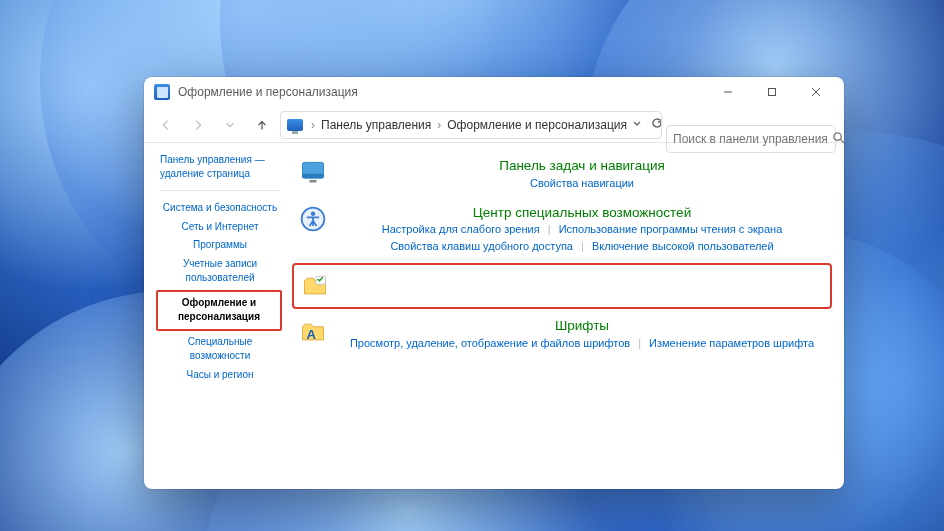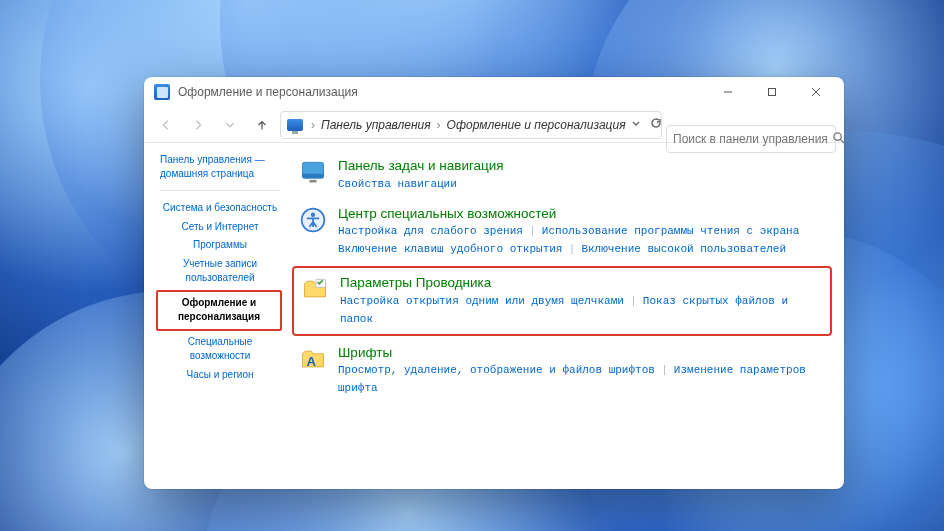--- a/index.html
+++ b/index.html
@@ -55,21 +55,21 @@
   .navbtn.disabled{color:#bbb;}
   .navbtn svg{width:14px;height:14px;stroke:currentColor;stroke-width:1.4;fill:none;}
 
   .address {
     flex:1; height:28px; border:1px solid #ddd; border-radius:4px;
     display:flex; align-items:center; padding:0 6px; font-size:12px; color:#333;
     gap:0; overflow:hidden;
   }
   .address .monicon{width:16px;height:12px;margin-right:6px;background:linear-gradient(#3a8ee6,#1f5fbc);border-radius:2px;position:relative;flex-shrink:0;}
   .address .monicon::after{content:"";position:absolute;left:5px;bottom:-3px;width:6px;height:3px;background:#9aa;}
-  .crumb{padding:0 4px;white-space:nowrap;font-style:italic;}
+  .crumb{padding:0 4px;white-space:nowrap;}
   .chev{color:#888;padding:0 2px;}
   .addr-right{margin-left:auto;display:flex;align-items:center;gap:8px;color:#666;}
   .addr-right svg{width:12px;height:12px;stroke:currentColor;stroke-width:1.4;fill:none;}
 
   .searchbox{
     width:170px;height:28px;border:1px solid #ddd;border-radius:4px;
     display:flex;align-items:center;padding:0 6px;font-size:12px;color:#888;gap:4px;margin-top:28px;
   }
   .searchbox input{border:none;outline:none;flex:1;font-size:12px;color:#333;background:transparent;}
   .searchbox .sicon{margin-left:auto;color:#777;}
@@ -80,29 +80,29 @@
     width:140px; padding:10px 4px 10px 16px; font-size:10px; color:#222;
   }
   .sidehome{color:#0066cc; line-height:1.35; margin-bottom:10px;}
   .sidesep{height:1px;background:#e3e3e3;margin:6px 0 8px 0;}
   .sideitem{color:#0066cc; padding:2px 0; line-height:1.45; cursor:pointer;text-align:center;}
   .sideitem.current{
     color:#000; font-weight:600; border:2px solid #d93a2b; border-radius:2px;
     padding:4px 4px; margin:2px -2px 2px -4px;
   }
 
-  .content{flex:1; padding:8px 14px 10px 10px; overflow:auto;}
+  .content{flex:1; padding:8px 14px 10px 10px; overflow:auto;text-align:center;}
   .cat{display:flex; gap:10px; padding:6px 4px; border-radius:4px;}
   .cat.highlight{border:2px solid #d93a2b; padding:6px 6px; margin:2px -2px;}
   .caticon{width:30px;height:30px;flex-shrink:0;border-radius:4px;display:flex;align-items:center;justify-content:center;}
   .caticon svg{width:28px;height:28px;}
   .catbody{flex:1;}
   .cattitle{color:#008000;font-size:13.5px;line-height:1.3;}
   .catlinks{font-size:11px;color:#0066cc;line-height:1.55;}
-  .catlinks .lnk{color:#0066cc;cursor:pointer;font-family:Liberation Mono, monospace;}
+  .catlinks .lnk{color:#0066cc;cursor:pointer;}
   .catlinks .divider{color:#bbb;padding:0 5px;}
 </style>
 </head>
 <body>
 
 <div class="bloom">
   <div class="petal p1"></div>
     <div class="petal p2"></div>
     <div class="petal p3"></div>
   <div class="petal p4"></div>
@@ -180,21 +180,21 @@
             <circle cx="6" cy="6" r="4"></circle>
             <line x1="9" y1="9" x2="13" y2="13"></line>
           </svg></span>
     </div>
   </div>
 
   <div class="body">
     <div class="sidebar">
       <div class="sidehome">
         <div>Панель управления —</div>
-        <div>домашняя страница</div>
+        <div>удаление страница</div>
       </div>
       <div class="sidesep"></div>
       <div class="sideitem">Система и безопасность</div>
       <div class="sideitem">Сеть и Интернет</div>
       <div class="sideitem">Программы</div>
       <div class="sideitem">Учетные записи пользователей</div>
       <div class="sideitem current">Оформление и персонализация</div>
       <div class="sideitem">Специальные возможности</div>
       <div class="sideitem">Часы и регион</div>
     </div>
@@ -224,42 +224,34 @@
               <circle cx="16" cy="10" r="2.5" fill="#3a7bd5"></circle>
               <path d="M9 14h14M16 14v10M12 24l4-6 4 6" stroke="#3a7bd5" stroke-width="2" fill="none"></path>
             </svg>
         </div>
         <div class="catbody">
           <div class="cattitle">Центр специальных возможностей</div>
           <div class="catlinks">
             <span class="lnk">Настройка для слабого зрения</span>
             <span class="divider">|</span>
             <span class="lnk">Использование программы чтения с экрана</span><br>
-            <span class="lnk">Включение клавиш удобного открытия</span>
+            <span class="lnk">Свойства клавиш удобного доступа</span>
             <span class="divider">|</span>
             <span class="lnk">Включение высокой пользователей</span>
           </div>
         </div>
       </div>
 
       <div class="cat highlight">
         <div class="caticon">
           <svg viewBox="0 0 32 32">
               <path d="M4 10l3-3h7l2 3h12v15H4z" fill="#ffd86b" stroke="#d9a93a"></path>
               <rect x="17" y="5" width="11" height="9" rx="1" fill="#fff" stroke="#bbb"></rect>
               <path d="M19 8l2 2 4-4" stroke="#3a9d3a" stroke-width="2" fill="none"></path>
             </svg>
-        </div>
-        <div class="catbody">
-          <div class="cattitle">Параметры Проводника</div>
-          <div class="catlinks">
-            <span class="lnk">Настройка открытия одним или двумя щелчками</span>
-            <span class="divider">|</span>
-            <span class="lnk">Показ скрытых файлов и папок</span>
-          </div>
         </div>
       </div>
 
       <div class="cat">
         <div class="caticon">
           <svg viewBox="0 0 32 32">
               <path d="M4 10l3-3h7l2 3h12v15H4z" fill="#ffd86b" stroke="#d9a93a"></path>
               <text x="14" y="24" font-size="15" font-weight="700" fill="#1560bd" text-anchor="middle">A</text>
             </svg>
         </div>

